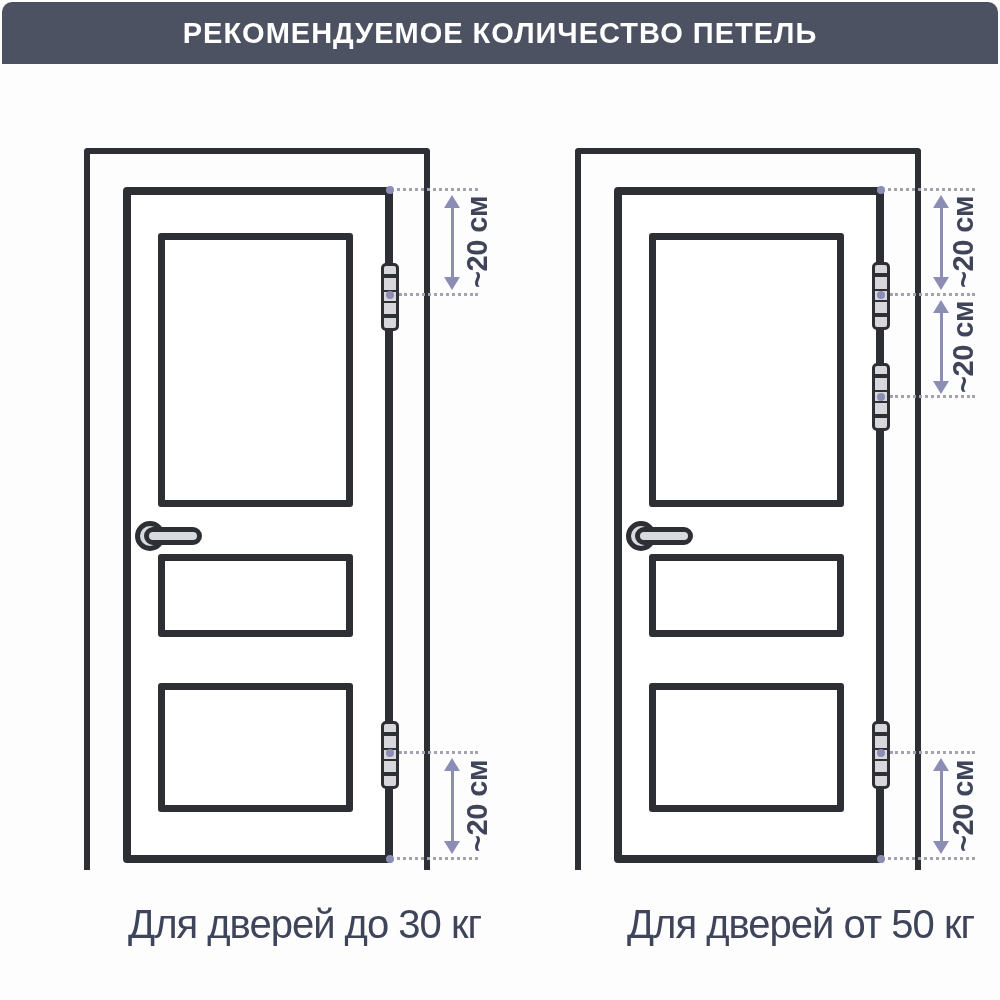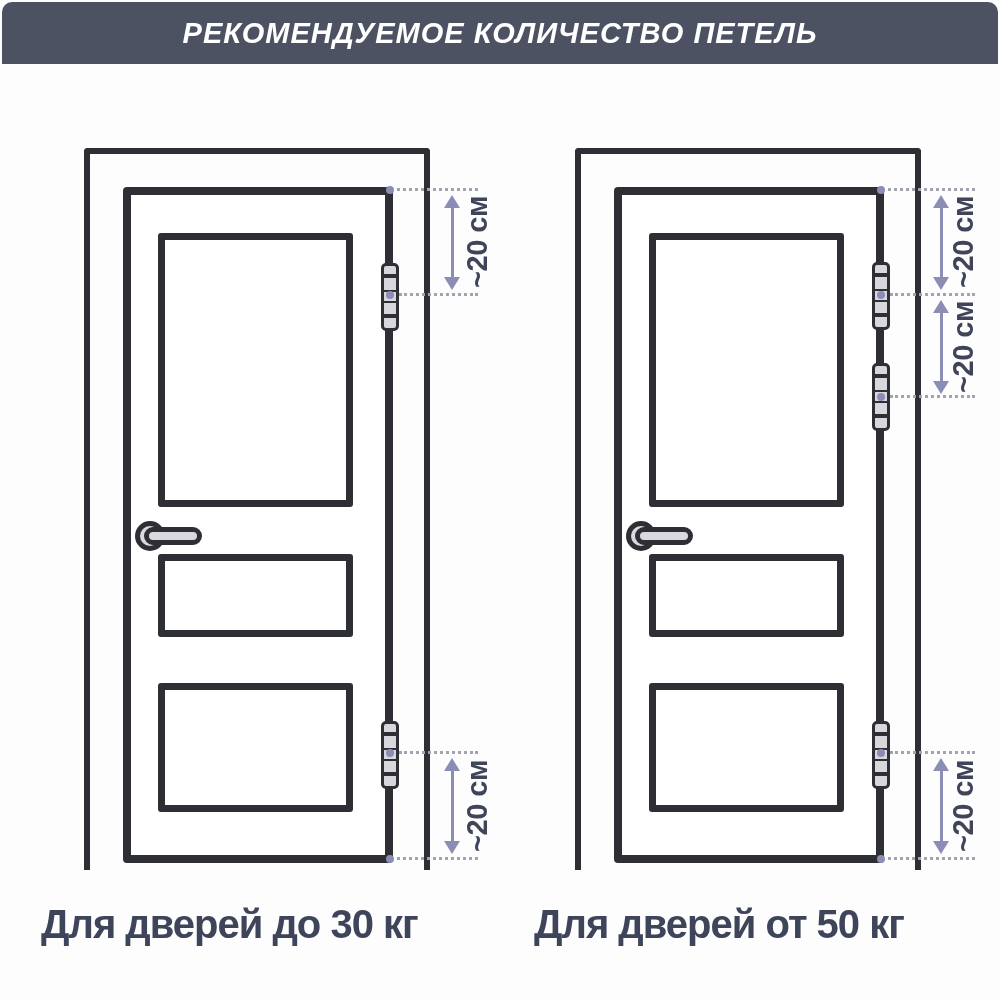--- a/index.html
+++ b/index.html
@@ -6,21 +6,21 @@
     --header-bg:#4c5262; --header-text:#ffffff; --line:#2e2f34;
     --caption-text:#3e4459; --dimension-text:#3f4459; --arrow:#8b8db4;
     --dotted-line:#a2a3ae; --hinge-fill:#d8d8dc; --handle-fill:#dadade;
   }
   html,body{margin:0;padding:0;background:#ffffff;}
   .page{position:relative;width:1000px;height:1000px;background:#fdfdfe;overflow:hidden;
         font-family:"Liberation Sans","DejaVu Sans",sans-serif;}
   .layer{position:absolute;inset:0;}
   
   .header{position:absolute;left:2px;right:2px;top:2px;height:62px;background:var(--header-bg);
-          border-radius:10px 10px 0 0;font-style:italic;}
+          border-radius:10px 10px 0 0;}
   .header h1{margin:0;line-height:62px;text-align:center;color:var(--header-text);
              font-size:29px;font-weight:700;letter-spacing:1px;}
   
   .frame{position:absolute;border:6px solid var(--line);border-bottom:none;border-radius:4px 4px 0 0;
          box-sizing:border-box;background:transparent;}
   .door{position:absolute;border:8px solid var(--line);border-radius:4px;box-sizing:border-box;
         background:#fff;}
   .panel{position:absolute;border:7px solid var(--line);border-radius:3px;box-sizing:border-box;
          background:#fff;}
   .rosette{position:absolute;width:30px;height:30px;border:5px solid var(--line);border-radius:50%;
@@ -37,21 +37,21 @@
   .ddot{position:absolute;width:8px;height:8px;border-radius:50%;background:var(--arrow);}
   .varrow{position:absolute;width:16px;}
   .varrow i{position:absolute;display:block;}
   .varrow .shaft{left:6.5px;top:10px;bottom:10px;width:3px;background:var(--arrow);}
   .varrow .up{top:0;left:0;width:0;height:0;border-left:8px solid transparent;
               border-right:8px solid transparent;border-bottom:13px solid var(--arrow);}
   .varrow .down{bottom:0;left:0;width:0;height:0;border-left:8px solid transparent;
                 border-right:8px solid transparent;border-top:13px solid var(--arrow);}
   .dimlabel{position:absolute;transform:translate(-50%,-50%) rotate(-90deg);white-space:nowrap;
             font-size:29px;font-weight:700;letter-spacing:-0.5px;color:var(--dimension-text);}
-  .caption{position:absolute;width:440px;text-align:left;font-size:40px;font-weight:700;
+  .caption{position:absolute;width:440px;text-align:right;font-size:40px;font-weight:400;
            letter-spacing:-1px;color:var(--caption-text);}
 </style>
 </head>
 <body>
 
 <div class="page">
 
   <div class="header">
     <h1>РЕКОМЕНДУЕМОЕ КОЛИЧЕСТВО ПЕТЕЛЬ</h1>
   </div>

